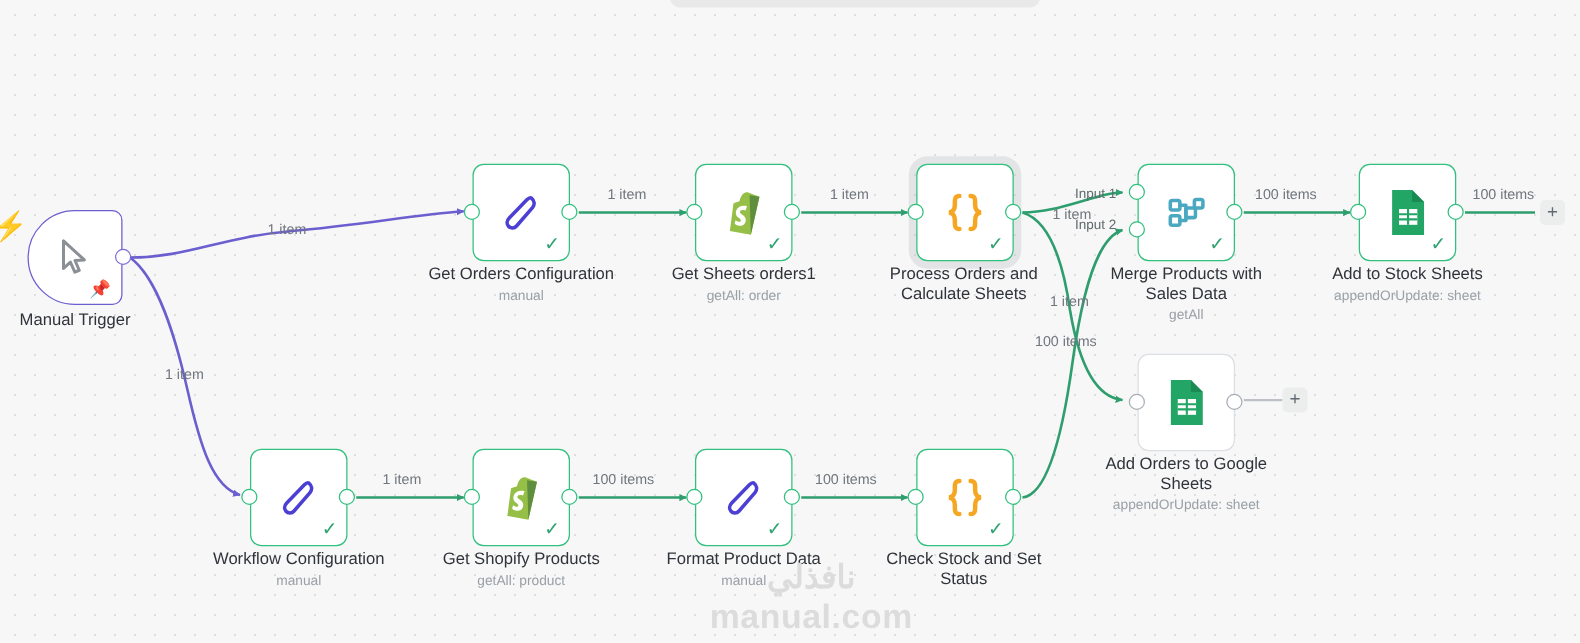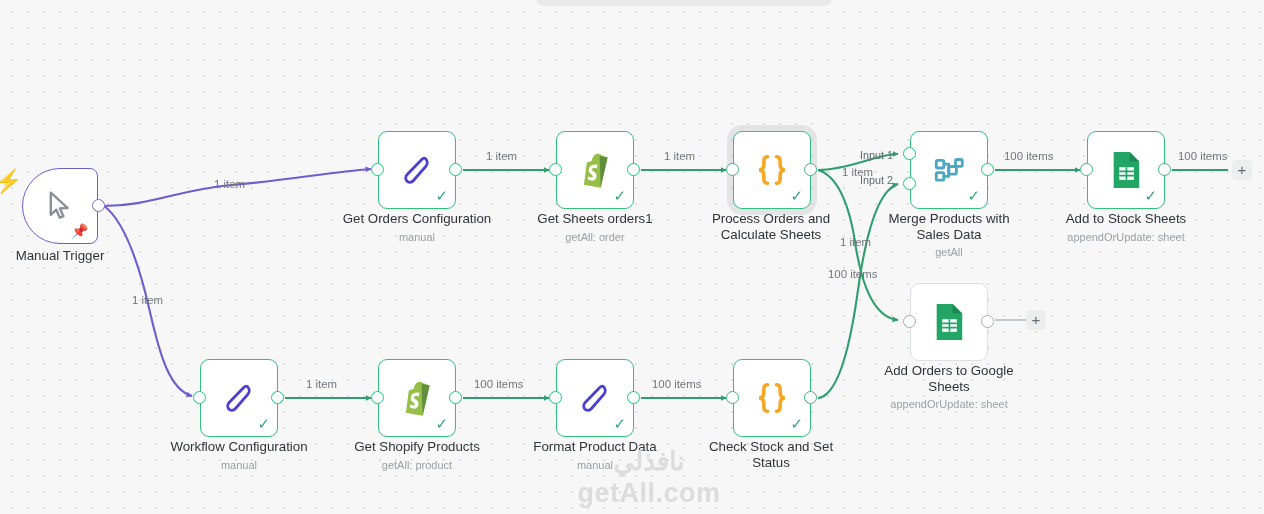--- a/index.html
+++ b/index.html
@@ -348,16 +348,16 @@
   <div class="edge-label" style="left:840px; top:236px;">1 item</div>
   <div class="edge-label" style="left:1004px; top:150px;">100 items</div>
   <div class="edge-label" style="left:1178px; top:150px;">100 items</div>
   <div class="edge-label" style="left:306px; top:378px;">1 item</div>
   <div class="edge-label" style="left:474px; top:378px;">100 items</div>
   <div class="edge-label" style="left:652px; top:378px;">100 items</div>
   <div class="edge-label" style="left:828px; top:268px;">100 items</div>
 
   <div id="watermark">
     <div class="wm-ar">نافذلي</div>
-    <div class="wm-en">getAll.com</div>
+    <div class="wm-en">manual.com</div>
   </div>
 
 </div>
 
 </body></html>

